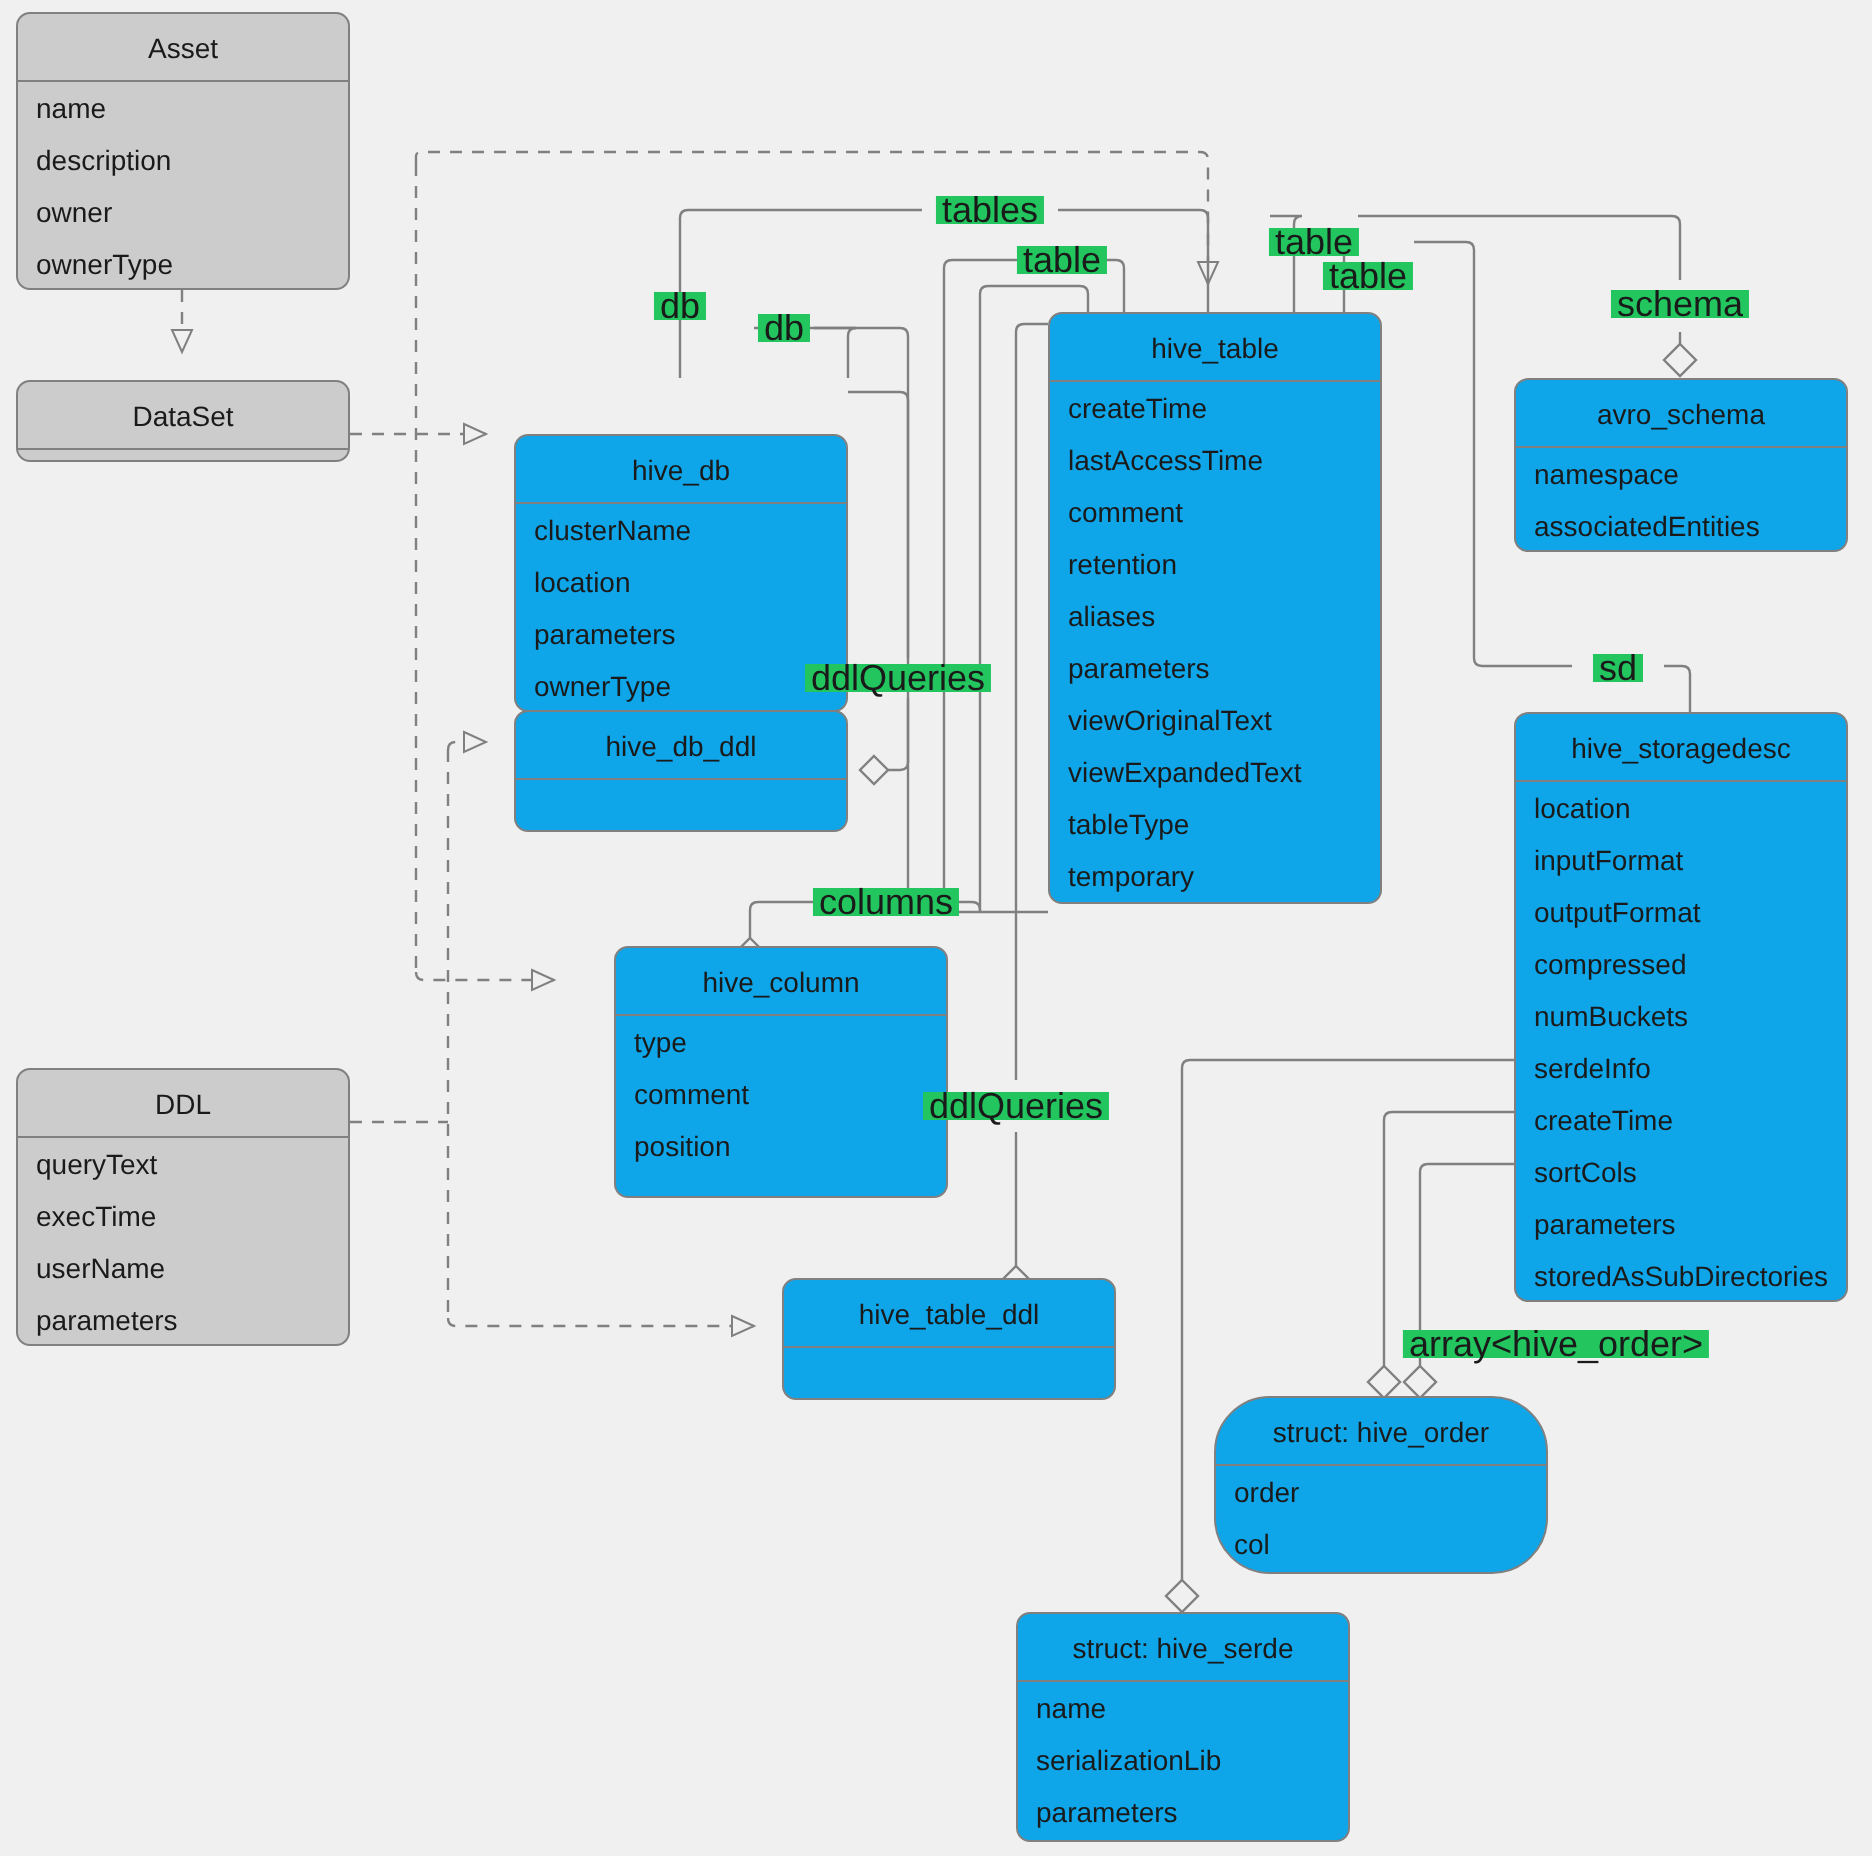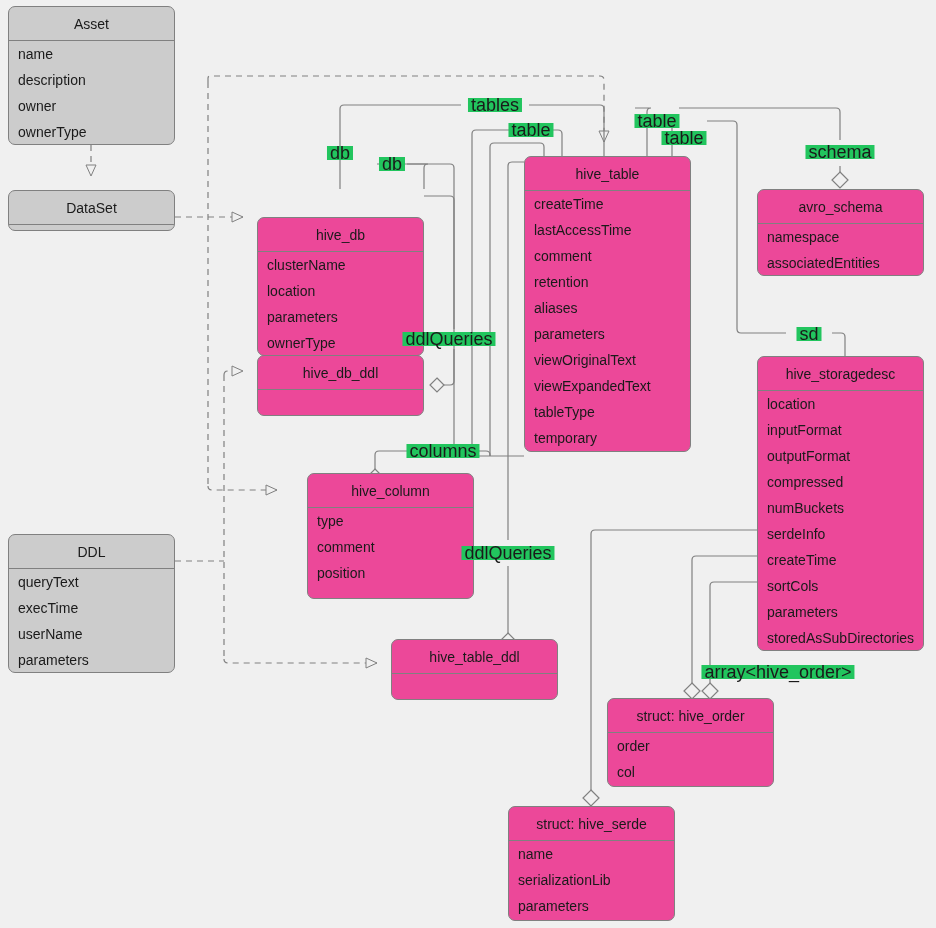--- a/index.html
+++ b/index.html
@@ -20,21 +20,21 @@
     left: 0; top: 0;
     width: 936px;
     height: 928px;
     pointer-events: none;
   }
   .node {
     position: absolute;
     box-sizing: border-box;
     border: 1px solid #808080;
     border-radius: 7px;
-    background: #ec4899;
+    background: #0ea5e9;
     overflow: hidden;
   }
   .node.gray { background: #cccccc; }
   .node-title {
     text-align: center;
     font-size: 14px;
     color: #1a1a1a;
     line-height: 1;
     padding: 10px 6px 9px 6px;
     border-bottom: 1px solid #808080;
@@ -247,21 +247,21 @@
           <div class="attr">createTime</div>
           <div class="attr">sortCols</div>
           <div class="attr">parameters</div>
           <div class="attr">storedAsSubDirectories</div>
         </div>
       </div>
       <div class="node" style="left: 391px; top: 639px; width: 167px; height: 61px;">
         <div class="node-title">hive_table_ddl</div>
         <div class="node-body empty"></div>
       </div>
-      <div class="node" style="left: 607px; top: 698px; width: 167px; height: 89px;">
+      <div class="node" style="left: 607px; top: 698px; width: 167px; height: 89px; border-radius: 28px;">
         <div class="node-title">struct: hive_order</div>
         <div class="node-body">
           <div class="attr">order</div>
           <div class="attr">col</div>
         </div>
       </div>
       <div class="node" style="left: 508px; top: 806px; width: 167px; height: 115px;">
         <div class="node-title">struct: hive_serde</div>
         <div class="node-body">
           <div class="attr">name</div>

